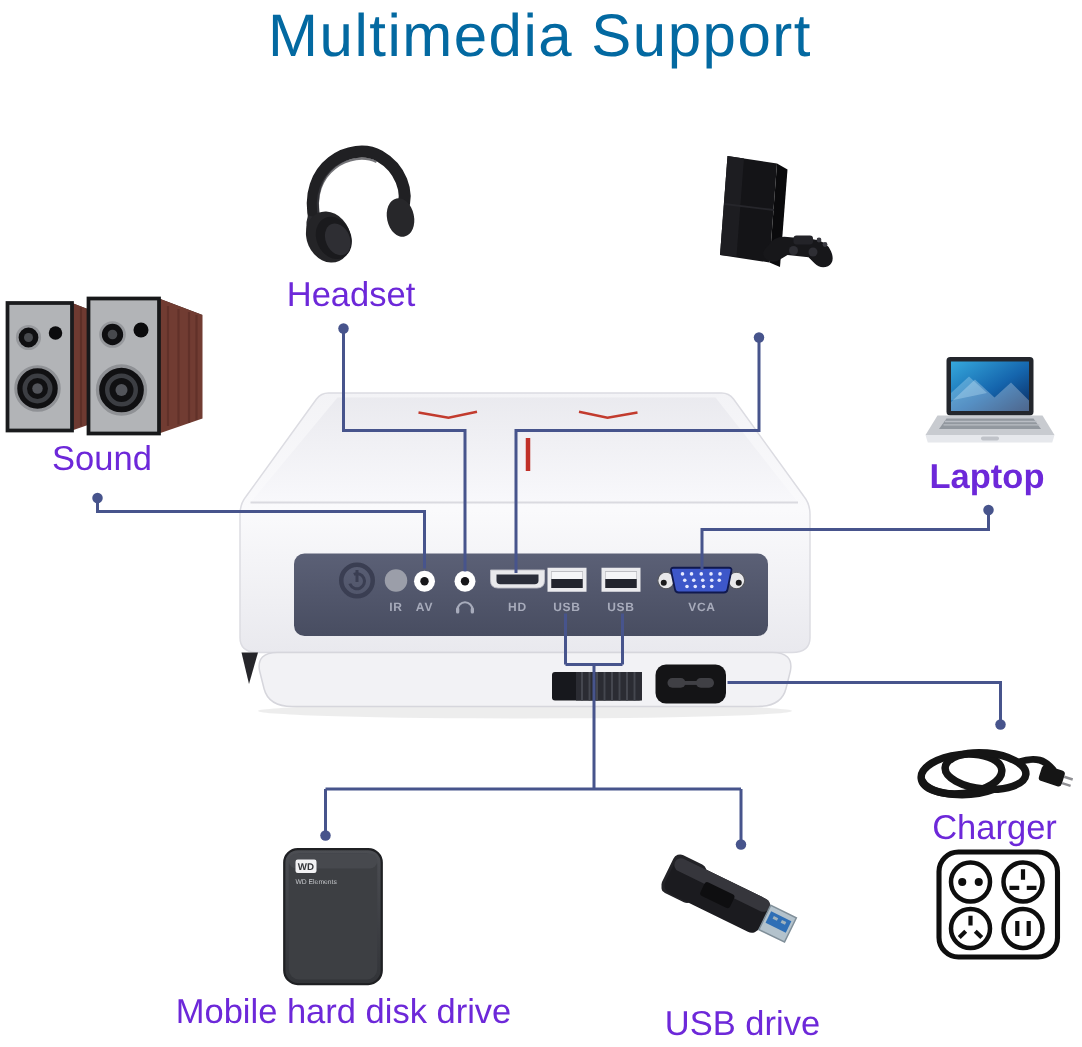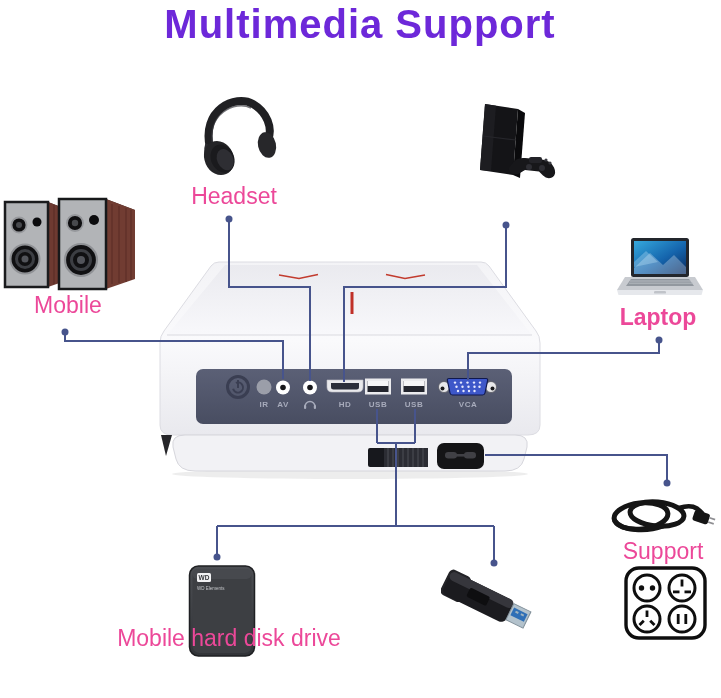--- a/index.html
+++ b/index.html
@@ -1,21 +1,21 @@
 <!DOCTYPE html>
 <html><head>
 <meta charset="utf-8">
 <style>
   html,body{margin:0;padding:0;background:#fff;}
   .canvas{position:relative;width:721px;height:698px;background:#ffffff;overflow:hidden;
           font-family:"Liberation Sans",sans-serif;}
   .abs{position:absolute;}
   .title{position:absolute;left:360px;top:2px;transform:translateX(-50%);
-         font-size:40px;font-weight:700;color:#6d28d9;white-space:nowrap;letter-spacing:1px;}
-  .dlabel{position:absolute;transform:translateX(-50%);font-size:23px;color:#ec4899;white-space:nowrap;}
+         font-size:40px;font-weight:400;color:#0369a1;white-space:nowrap;letter-spacing:1px;}
+  .dlabel{position:absolute;transform:translateX(-50%);font-size:23px;color:#6d28d9;white-space:nowrap;}
   svg{display:block;}
   .plabel{font-size:8px;fill:#A7ABBB;font-weight:bold;text-anchor:middle;letter-spacing:.5px;
           font-family:"Liberation Sans",sans-serif;}
 </style>
 </head>
 <body>
 
 <div class="canvas">
 
   <div class="title">Multimedia Support</div>
@@ -296,18 +296,19 @@
       <rect x="4" y="12" width="70" height="9" rx="4.5" fill="#36363c"></rect>
       <rect x="28" y="19" width="22" height="10" rx="2" fill="#0e0e10"></rect>
       <rect x="74" y="14.5" width="19" height="18" fill="#b3c2cc" stroke="#808f99" stroke-width="1"></rect>
       <rect x="76" y="18" width="15" height="8.5" fill="#2f6fb6"></rect>
       <rect x="79" y="20" width="3.2" height="2" fill="#9fb2bd"></rect>
       <rect x="85" y="20" width="3.2" height="2" fill="#9fb2bd"></rect>
     </g>
   </svg>
 
   <div class="dlabel" style="left:234px;top:183px;z-index:6;">Headset</div>
-  <div class="dlabel" style="left:68px;top:292px;z-index:6;">Mobile</div>
+  <div class="dlabel" style="left:68px;top:292px;z-index:6;">Sound</div>
   <div class="dlabel" style="left:658px;top:304px;z-index:6;font-weight:bold;">Laptop</div>
-  <div class="dlabel" style="left:663px;top:538px;z-index:6;">Support</div>
-  <div class="dlabel" style="left:229px;top:625px;z-index:6;">Mobile hard disk drive</div>
+  <div class="dlabel" style="left:663px;top:538px;z-index:6;">Charger</div>
+  <div class="dlabel" style="left:229px;top:661px;z-index:6;">Mobile hard disk drive</div>
+  <div class="dlabel" style="left:495px;top:669px;z-index:6;">USB drive</div>
 
 </div>
 
 </body></html>

